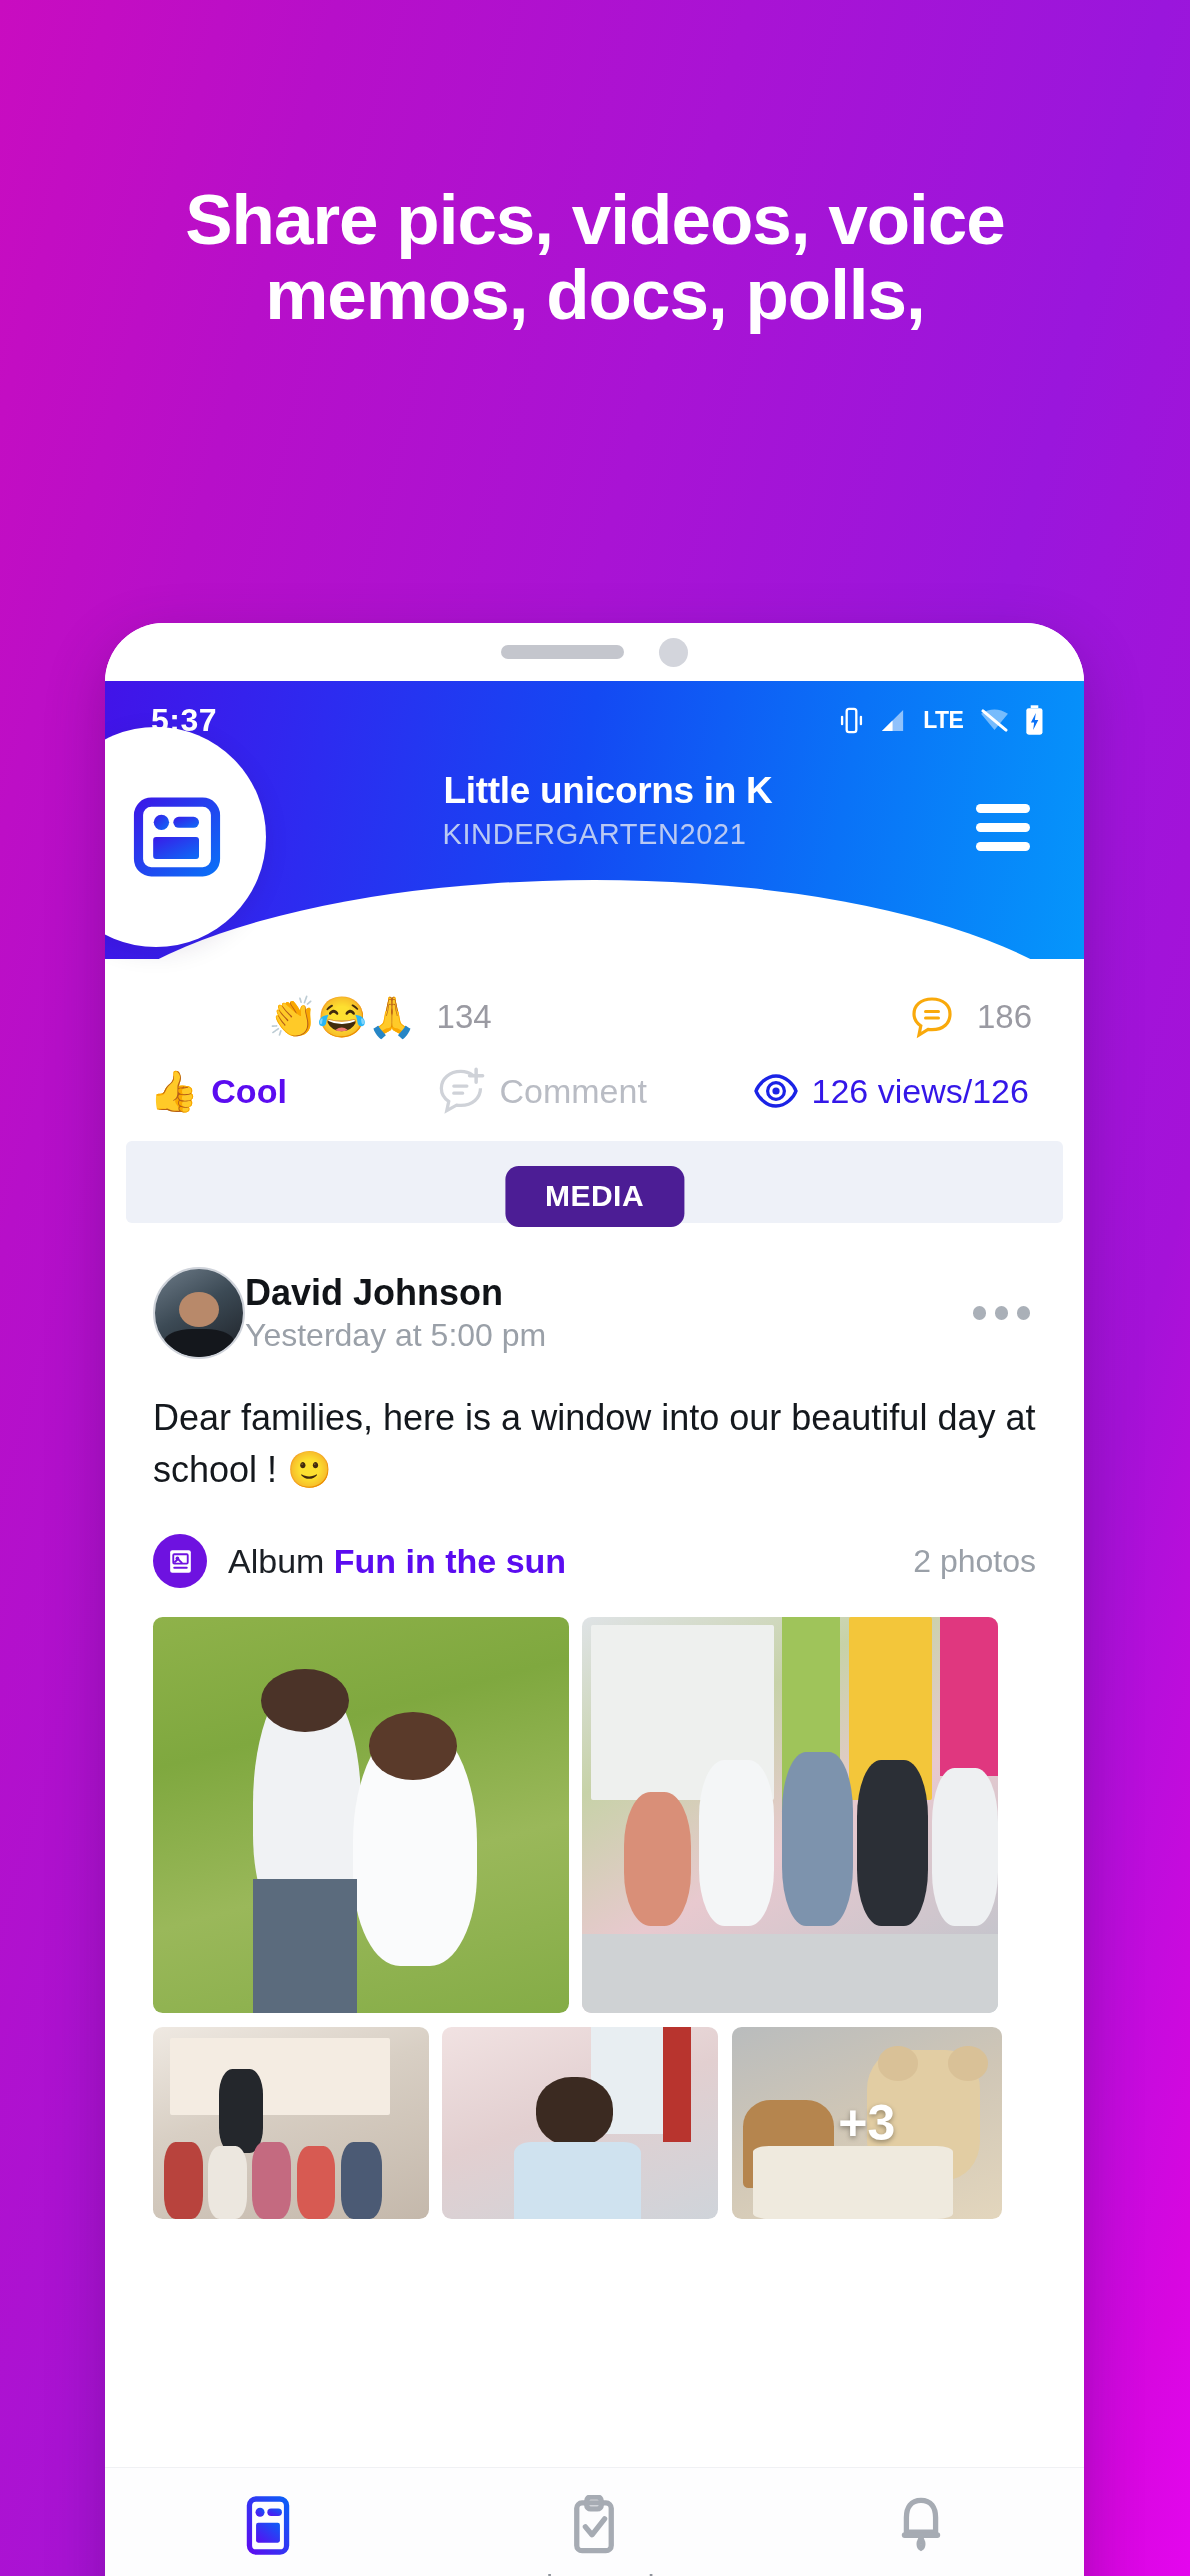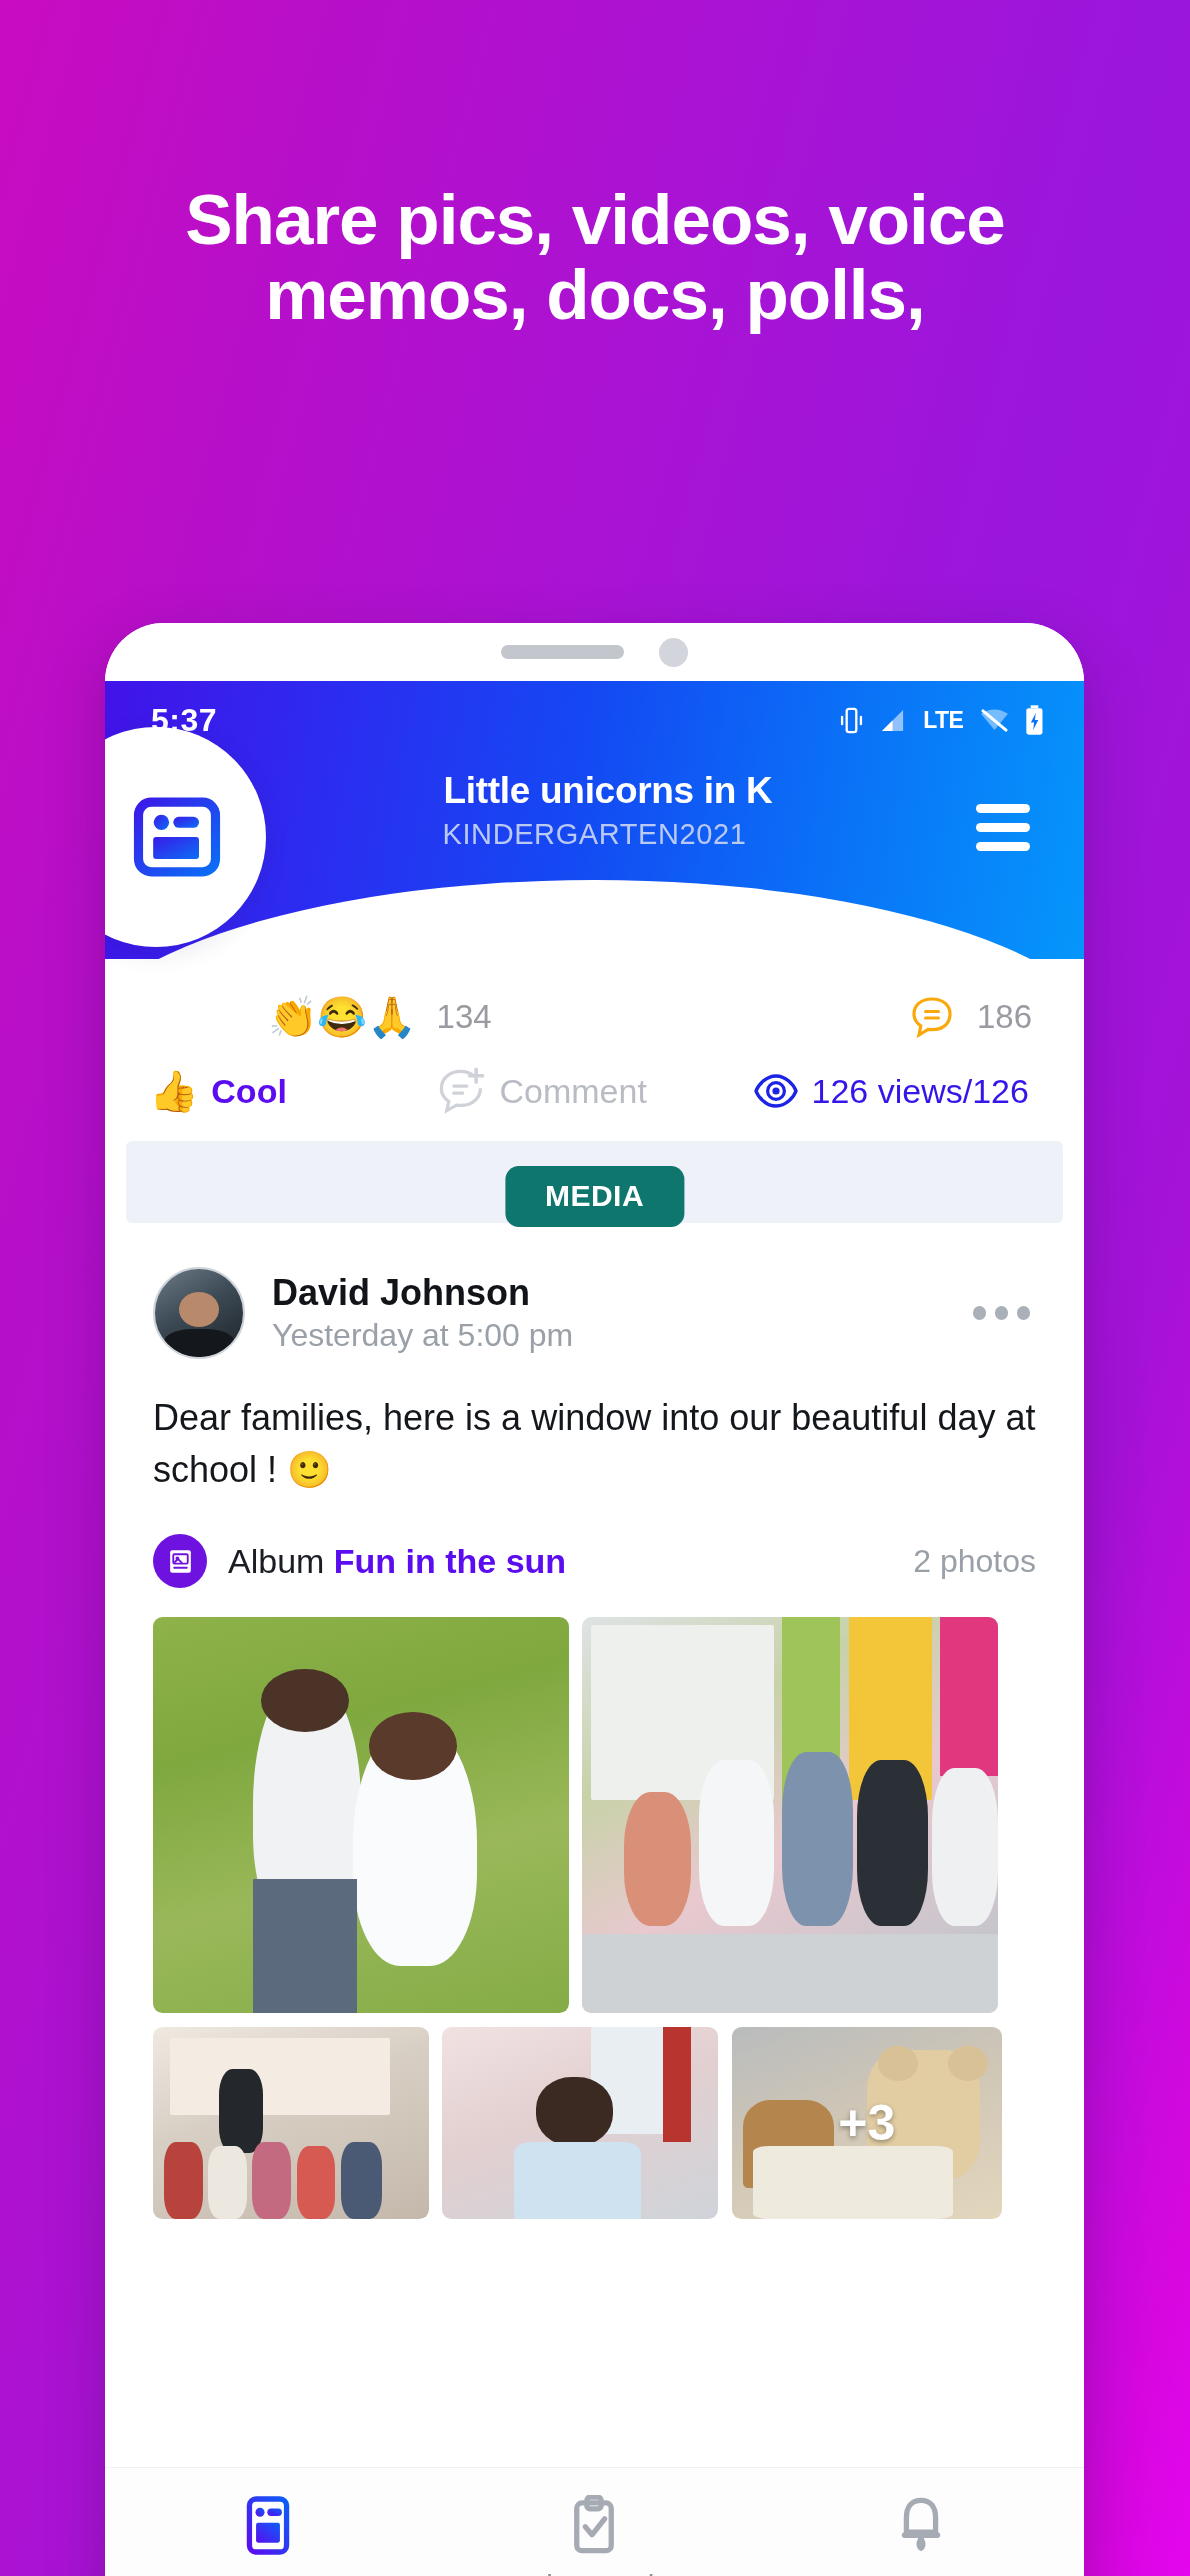--- a/index.html
+++ b/index.html
@@ -99,21 +99,21 @@
   .comment-lbl { color:#b9bcc4; font-weight:normal; }
   .views-lbl { color:#3417e8; font-size:34px;text-align:center; }
 
   
   .tabstrip {
     position:relative; height:82px; background:#eef1f8;
     margin:0 21px; border-radius:5.8px;
   }
   .media-pill {
     position:absolute; left:50%; top:25px; transform:translateX(-50%);
-    background:#0f766e; color:#fff; font-weight:bold; font-size:30px;
+    background:#4c1d95; color:#fff; font-weight:bold; font-size:30px;
     padding:13.4px 40px; border-radius:13.4px; letter-spacing:0.5px;
   }
 
   
   .post { padding:44px 48px 0 48px; }
   .post-head { display:flex; align-items:center; }
   .avatar {
     width:92px; height:92px; border-radius:50%;
     background:linear-gradient(150deg,#6d7b88 0%,#3c4a55 45%,#1d2127 100%);
     border:2.9px solid #cfd3da; flex:none; position:relative; overflow:hidden;
@@ -121,21 +121,21 @@
   .avatar::after{
     content:""; position:absolute; left:27%; top:26%;
     width:46%; height:40%; border-radius:50%;
     background:#b8896a;
   }
   .avatar::before{
     content:""; position:absolute; left:10%; bottom:-4%;
     width:80%; height:36%; border-radius:40% 40% 0 0;
     background:#14171c;
   }
-  .post-meta { margin-left:27px; flex:1; }
+  .post-meta { flex:1; }
   .author { font-size:36px; font-weight:bold; color:#111418; }
   .timestamp { font-size:32px; color:#9aa0a8; margin-top:3.8px; }
   .dots { display:flex; gap:8.6px; align-items:center; padding-right:5.8px; }
   .dots i { width:13.4px; height:13.4px; border-radius:50%; background:#aab0b8; display:block; }
 
   .post-body {
     margin-top:33px; font-size:36px; line-height:1.45; color:#14181d;
   }
 
   .album-row {

